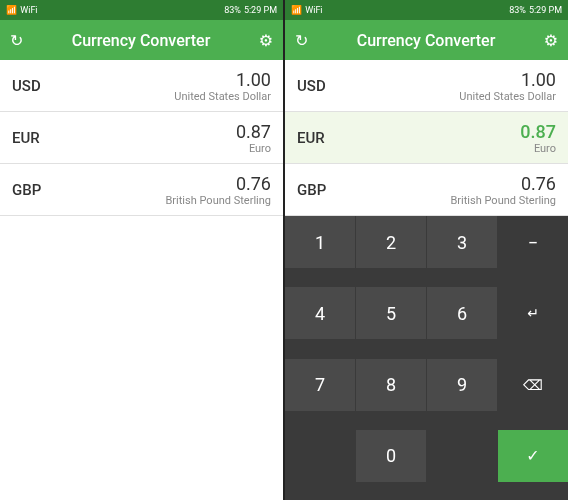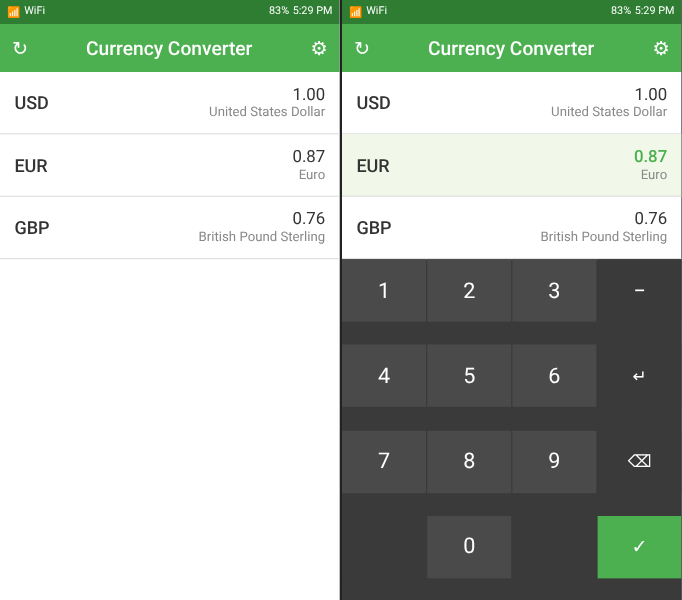--- a/index.html
+++ b/index.html
@@ -84,21 +84,21 @@
       color: #333;
       width: 50px;
     }
 
     .currency-value-block {
       flex: 1;
       text-align: right;
     }
 
     .currency-amount {
-      font-size: 14px;
+      font-size: 18px;
       font-weight: 400;
       color: #333;
       display: block;
     }
 
     .currency-name {
       font-size: 11px;
       color: #888;
       display: block;
     }

